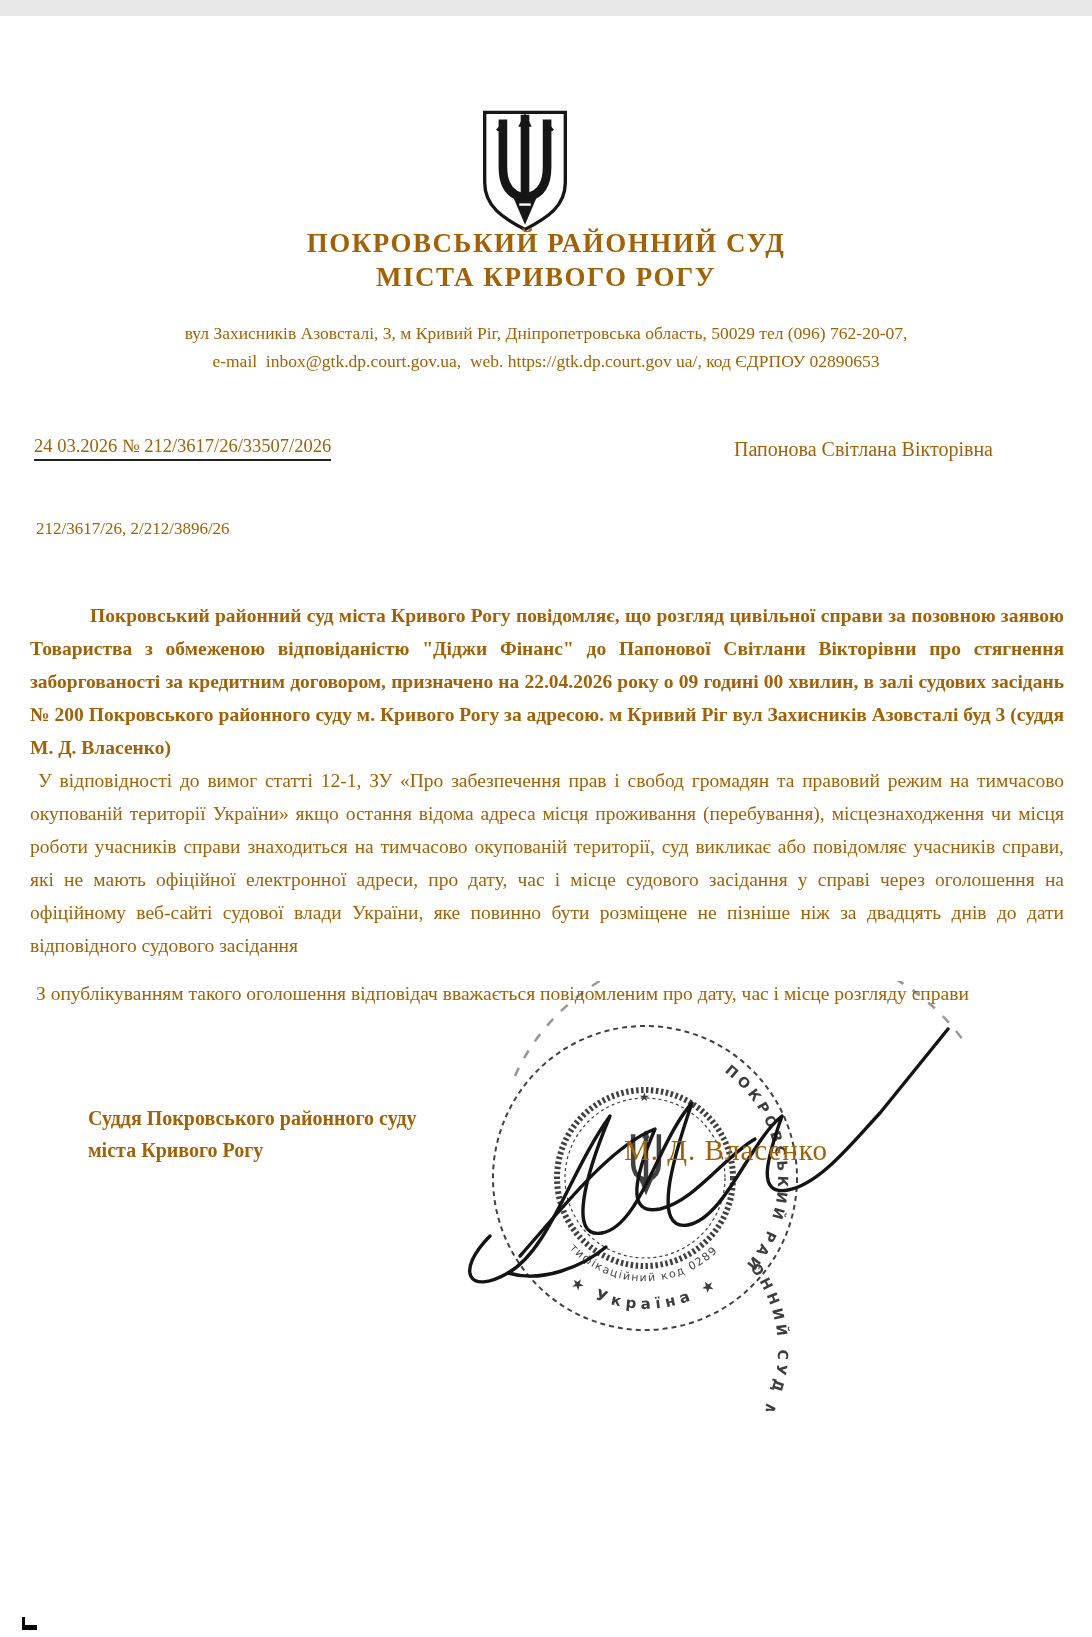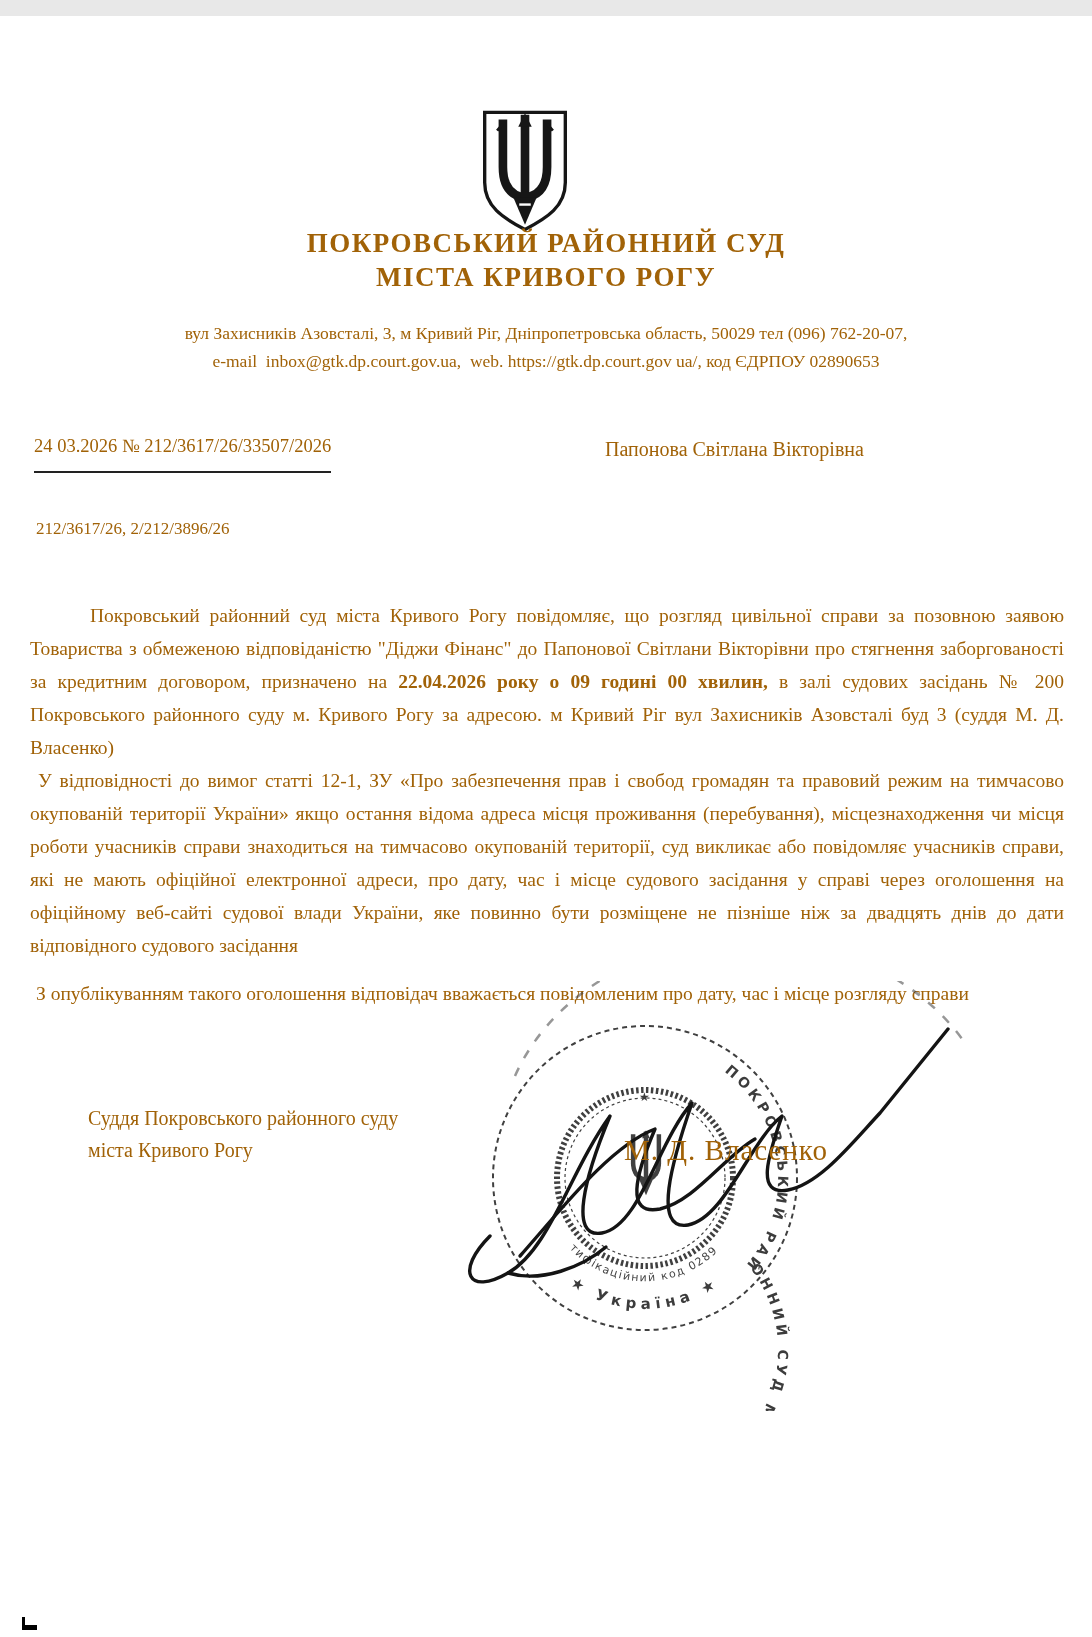--- a/index.html
+++ b/index.html
@@ -21,43 +21,43 @@
   }
   .address-block{
     position:absolute;left:0;top:303px;width:100%;
     text-align:center;font-size:17.5px;line-height:28px;
   }
   .address-block .u{text-underline-offset:3px;}
   .ref-line{
     position:absolute;left:34px;top:420px;
     font-size:18.5px;
     border-bottom:2px solid #222;
-    padding-bottom:14px;
+    padding-bottom:2px;
   }
   .recipient{
     position:absolute;left:563px;top:418px;width:430px;
     font-size:20px;line-height:30px;
   }
-  .recipient .r1{padding-left:42px;}
+  .recipient .r1{padding-left:42px;text-align:right;}
   .recipient .r2{padding-left:8px;}
   .case-numbers{
     position:absolute;left:36px;top:503px;
     font-size:17px;
   }
   .body-text{
     position:absolute;left:30px;top:583px;width:1034px;
     font-size:19.5px;line-height:33px;text-align:justify;
   }
   .body-text p{margin:0;}
-  .body-text .p1{text-indent:60px;}
+  .body-text .p1{text-indent:60px;font-weight:bold;}
   .body-text .p2{text-indent:8px;}
   .body-text .p3{margin-top:15px;text-indent:6px;}
   .sig-label{
     position:absolute;left:88px;top:1086px;
-    font-size:20px;line-height:32px;
+    font-size:20px;line-height:32px;font-weight:bold;
   }
   .judge-name{
     position:absolute;left:624px;top:1118px;
     font-size:29px;z-index:5;letter-spacing:1px;
   }
   .stamp-area{position:absolute;left:420px;top:965px;width:580px;height:430px;z-index:3;}
   .stamp-ring-text{font-family:"DejaVu Sans",sans-serif;font-size:14px;font-weight:bold;letter-spacing:4px;fill:#262626;}
   .stamp-country{font-family:"DejaVu Sans",sans-serif;font-size:15px;font-weight:bold;letter-spacing:5px;fill:#262626;}
   .stamp-code{font-family:"DejaVu Sans",sans-serif;font-size:11px;letter-spacing:1.5px;fill:#2e2e2e;}
   .stamp-star{font-family:"DejaVu Sans",sans-serif;font-size:12px;fill:#262626;}

